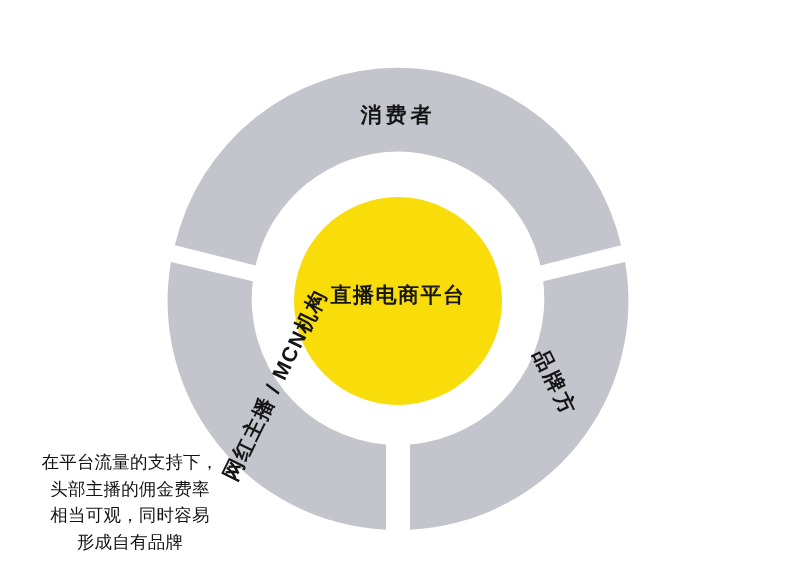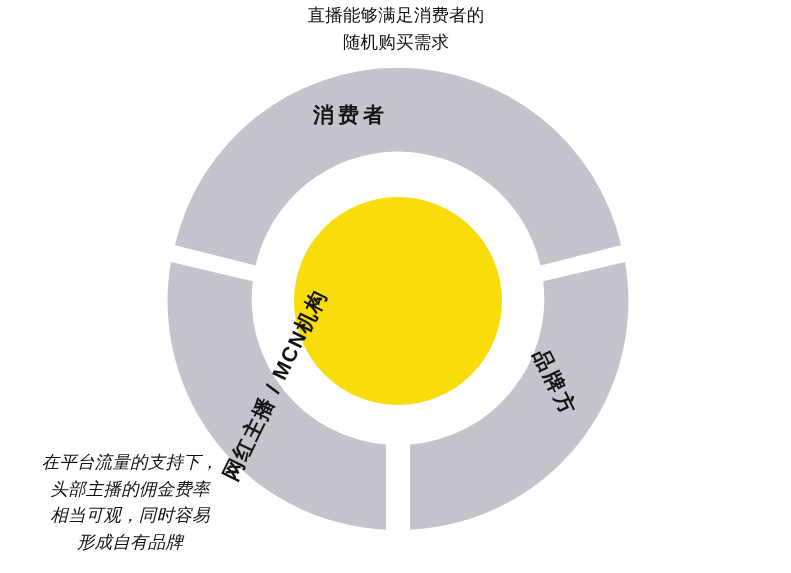--- a/index.html
+++ b/index.html
@@ -46,21 +46,20 @@
   }
   #note-top {
     left: 235px;
     top: 2px;
     width: 322px;
   }
   #note-left {
     left: 2px;
     top: 449px;
     width: 256px;
-    font-style: italic;
   }
   #note-right {
     left: 559px;
     top: 449px;
     width: 232px;
   }
 
   
   .seg-label {
     position: absolute;
@@ -68,21 +67,21 @@
     font-weight: 700;
     color: #141414;
     letter-spacing: 1.5px;
     white-space: nowrap;
     transform-origin: 50% 50%;
   }
   #label-consumer {
     left: 313px;
     top: 101px;
     width: 170px;
-    text-align: left;
+    text-align: center;
     letter-spacing: 4px;
   }
   #label-host {
     left: 160px;
     top: 371px;
     width: 230px;
     text-align: center;
     transform: rotate(-64deg);
     letter-spacing: 1.5px;
   }
@@ -130,29 +129,28 @@
 
     <path fill="#C3C4CC" d="M 625.1 262.1
              A 229 229 0 0 1 410.0 529.7
              L 410.0 444.6
              A 146 146 0 0 0 543.2 281.3
              Z"></path>
 
     <circle cx="398" cy="301" r="104" fill="#F8DD0A"></circle>
   </svg>
 
+  <div id="label-center">直播电商平台</div>
 
   <div class="seg-label" id="label-consumer">消费者</div>
 
   <div class="seg-label" id="label-host">网红主播 / MCN机构</div>
 
   <div class="seg-label" id="label-brand">品牌方</div>
 
-  <div class="note" id="note-top">直播能够满足消费者的
-随机购买需求</div>
 
   <div class="note" id="note-left">在平台流量的支持下，
 头部主播的佣金费率
 相当可观，同时容易
 形成自有品牌</div>
 
 
 </div>
 
 </body></html>

